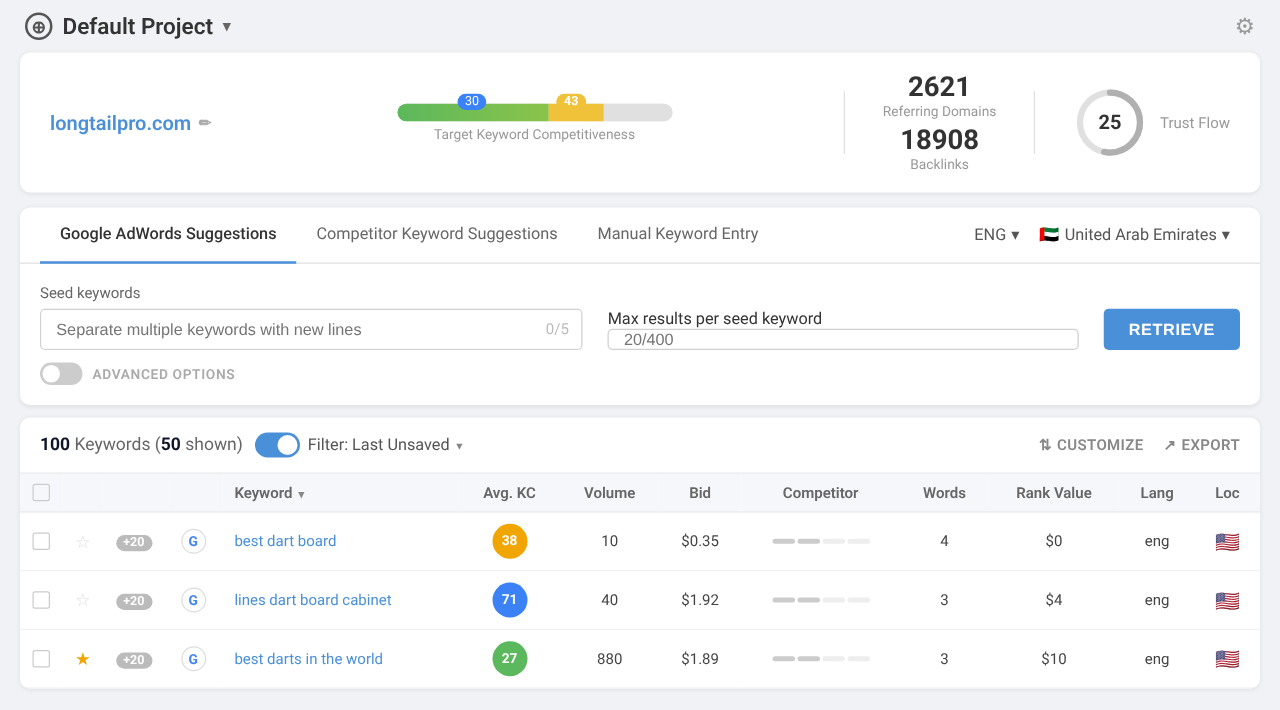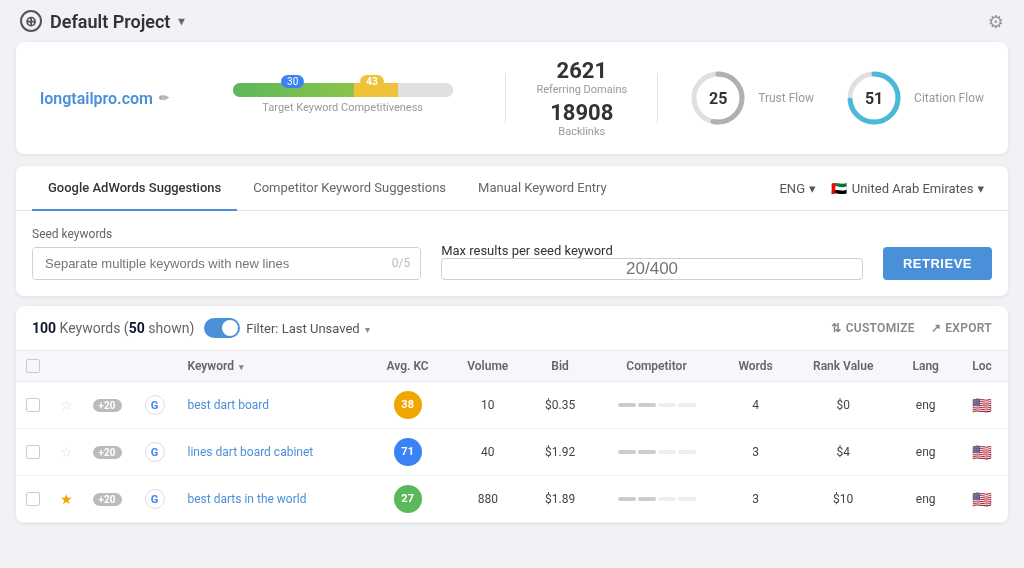--- a/index.html
+++ b/index.html
@@ -42,21 +42,21 @@
     .tab { padding: 14px 16px; font-size: 13px; color: #666; cursor: pointer; border-bottom: 2px solid transparent; margin-bottom: -1px; white-space: nowrap; }
     .tab.active { color: #333; border-bottom: 2px solid #4a90d9; font-weight: 500; }
     .tab-spacer { flex: 1; }
     .lang-selector { display: flex; align-items: center; gap: 4px; color: #555; font-size: 13px; cursor: pointer; padding: 8px 8px; }
     .country-selector { display: flex; align-items: center; gap: 4px; color: #555; font-size: 13px; cursor: pointer; padding: 8px 8px; }
     .tabs-body { padding: 16px; }
     .form-row { display: flex; gap: 20px; align-items: flex-end; }
     .field-group { flex: 1; }
     .field-group label { display: block; font-size: 12px; color: #666; margin-bottom: 6px; }
     .max-results-group { min-width: 180px; }
-    .max-results-input { border: 1px solid #d0d0d0; border-radius: 4px; padding: 0 12px; font-size: 17px; color: #bbb; width: 100%; text-align: center; }
+    .max-results-input { border: 1px solid #d0d0d0; border-radius: 4px; padding: 0 12px; font-size: 13px; color: #bbb; width: 100%; }
     .retrieve-btn { background: #4a90d9; color: white; border: none; border-radius: 4px; padding: 9px 20px; font-size: 13px; font-weight: 700; cursor: pointer; letter-spacing: 0.5px; white-space: nowrap; }
     .advanced-row { margin-top: 10px; display: flex; align-items: center; gap: 8px; }
     .toggle { width: 34px; height: 18px; background: #ccc; border-radius: 9px; position: relative; cursor: pointer; }
     .toggle-knob { width: 14px; height: 14px; background: white; border-radius: 50%; position: absolute; top: 2px; left: 2px; }
     .advanced-label { font-size: 11px; color: #aaa; font-weight: 600; letter-spacing: 0.5px; }
 
     
     .keywords-section { background: white; margin: 0 16px; border-radius: 8px; box-shadow: 0 1px 4px rgba(0,0,0,0.08); overflow: hidden; }
     .keywords-header { display: flex; align-items: center; padding: 12px 16px; gap: 10px; }
     .kw-count { font-size: 14px; color: #666; }
@@ -129,30 +129,20 @@
   <div class="flow-section">
     <div class="flow-circle">
       <svg viewBox="0 0 60 60">
         <circle class="circle-bg" cx="30" cy="30" r="24"></circle>
         <circle class="circle-fg" cx="30" cy="30" r="24" stroke="#b0b0b0" stroke-dasharray="80 71"></circle>
       </svg>
       <div class="flow-number">25</div>
     </div>
     <div class="flow-label">Trust Flow</div>
   </div>
-  <div class="flow-section">
-    <div class="flow-circle">
-      <svg viewBox="0 0 60 60">
-        <circle class="circle-bg" cx="30" cy="30" r="24"></circle>
-        <circle class="circle-fg" cx="30" cy="30" r="24" stroke="#4ab8d8" stroke-dasharray="110 41"></circle>
-      </svg>
-      <div class="flow-number">51</div>
-    </div>
-    <div class="flow-label">Citation Flow</div>
-  </div>
 </div>
 
 <div class="tabs-section">
   <div class="tabs-header">
     <div class="tab active">Google AdWords Suggestions</div>
     <div class="tab">Competitor Keyword Suggestions</div>
     <div class="tab">Manual Keyword Entry</div>
     <div class="tab-spacer"></div>
     <div class="lang-selector">
       <span>ENG</span>
@@ -171,20 +161,26 @@
         <div class="input-wrap">
           <input type="text" placeholder="Separate multiple keywords with new lines" style="">
           <span class="input-count">0/5</span>
         </div>
       </div>
       <div class="max-results-group">
         <label>Max results per seed keyword</label>
         <input class="max-results-input" type="text" placeholder="20/400" style="">
       </div>
       <button class="retrieve-btn">RETRIEVE</button>
+    </div>
+    <div class="advanced-row">
+      <div class="toggle">
+        <div class="toggle-knob"></div>
+      </div>
+      <span class="advanced-label">ADVANCED OPTIONS</span>
     </div>
   </div>
 </div>
 
 <div class="keywords-section">
   <div class="keywords-header">
     <div class="kw-count">
       <span>100</span> Keywords (<span>50</span> shown)
     </div>
     <div class="filter-toggle">

